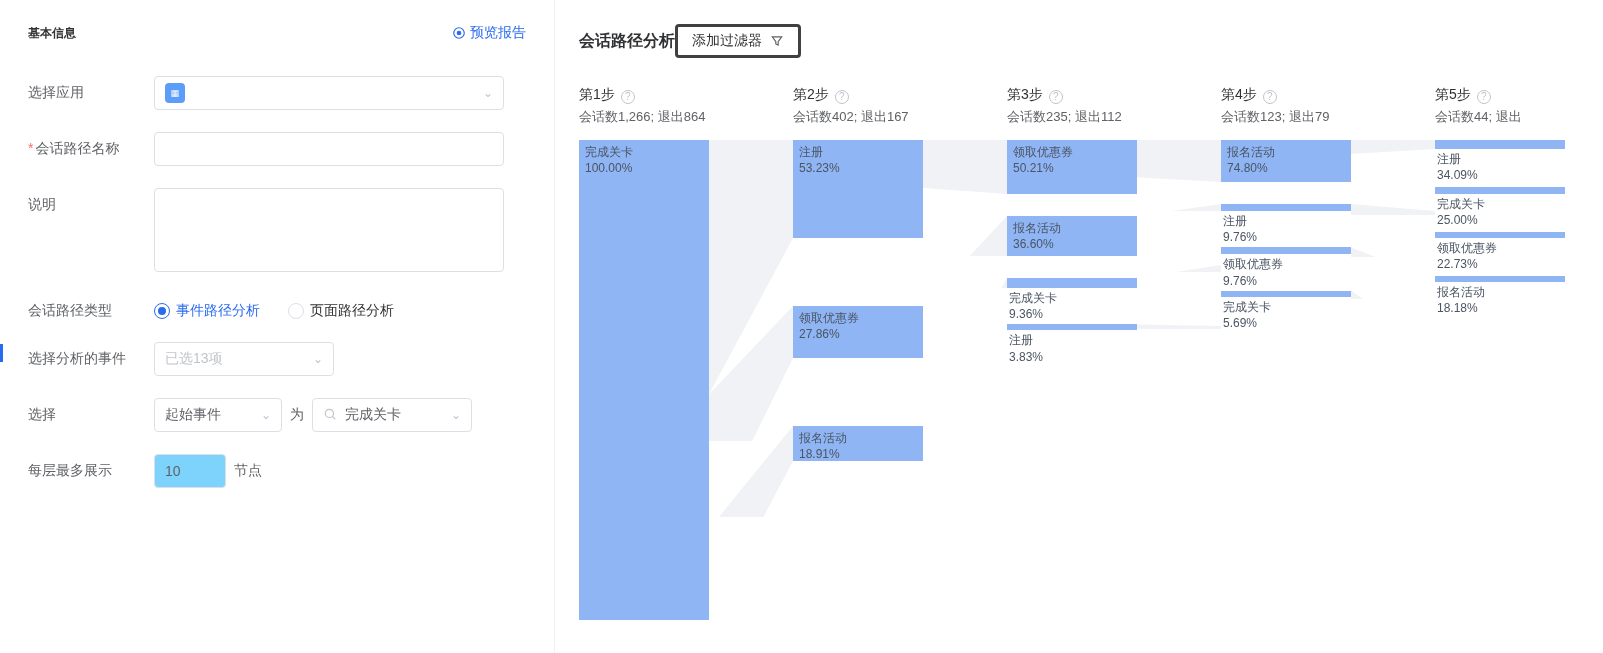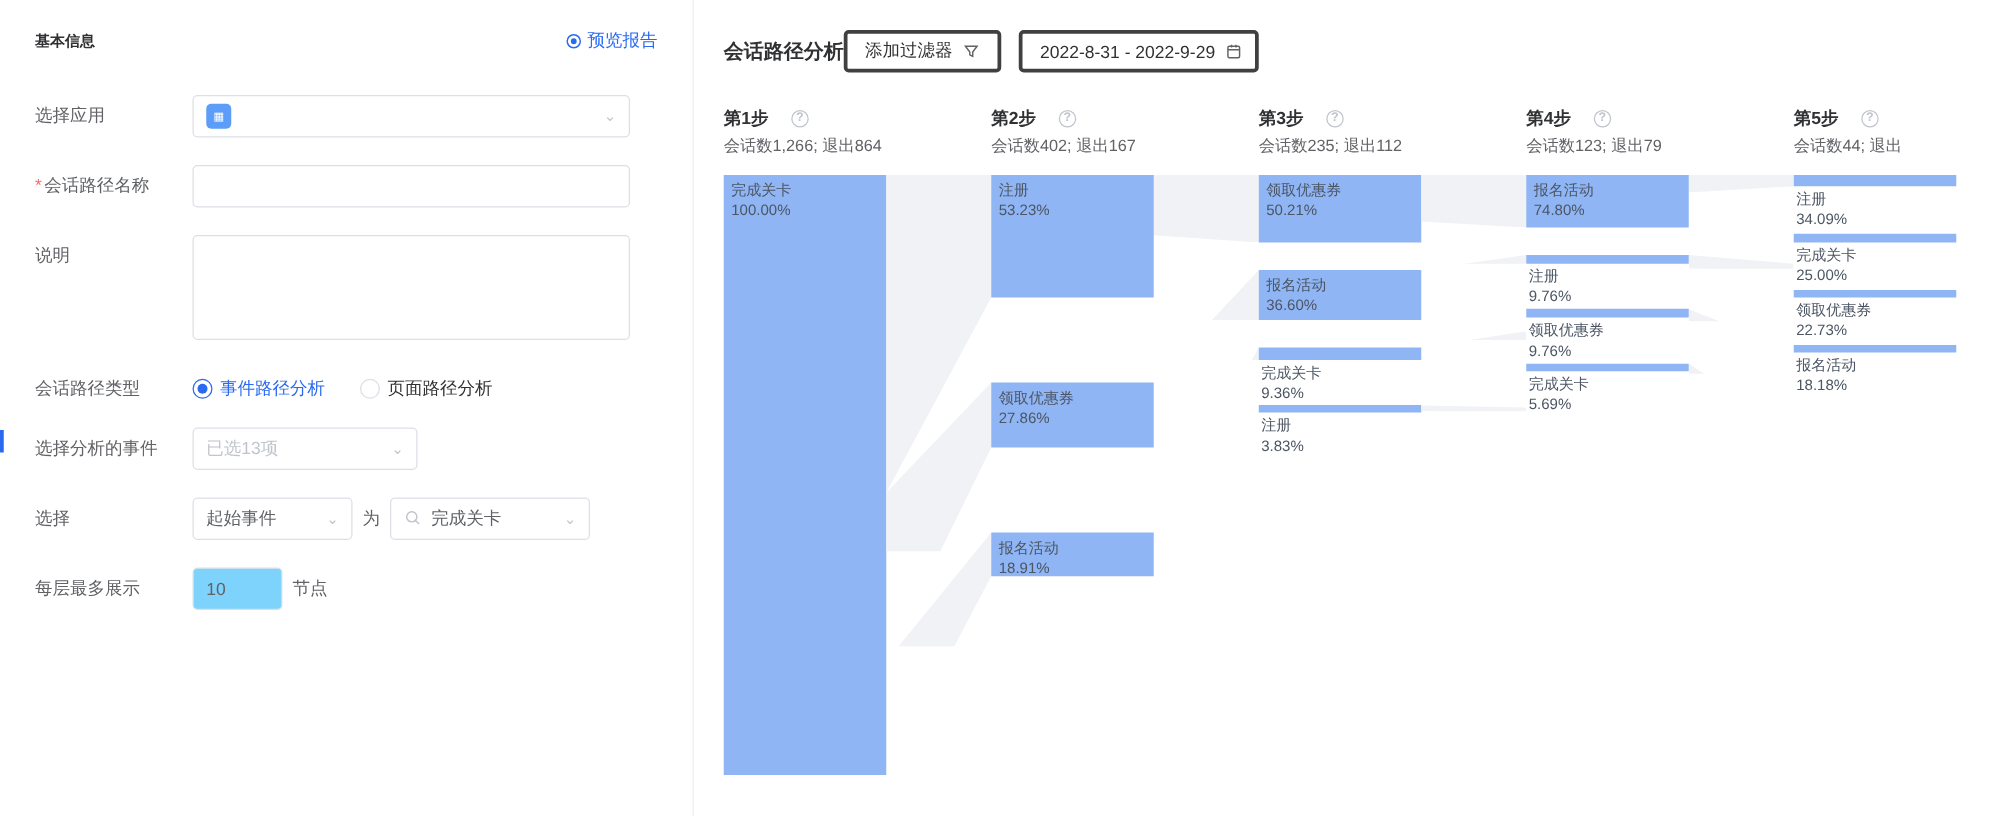--- a/index.html
+++ b/index.html
@@ -127,21 +127,21 @@
       padding: 0 14px; display: inline-flex; align-items: center; gap: 8px;
       color: #303133; font-size: 14px; cursor: pointer;
     }
     .btn svg { width: 14px; height: 14px; stroke: #606266; }
     .date-btn { padding-right: 10px; }
 
     
     .sankey-wrap { display: flex; gap: 0; height: 540px; }
     .step-col { width: 214px; flex-shrink: 0; position: relative; }
     .step-col:last-child { width: 120px; }
-    .step-hdr { display: flex; align-items: center; gap: 18px; color: #303133; font-size: 14px; font-weight: 700; }
+    .step-hdr { display: flex; align-items: flex-end; gap: 6px; color: #303133; font-size: 14px; font-weight: 400; }
     .step-hdr .q {
       width: 14px; height: 14px; border-radius: 50%; border: 1px solid #c0c4cc;
       display: inline-flex; align-items: center; justify-content: center;
       font-size: 10px; color: #c0c4cc; line-height: 1;
     }
     .step-sub { font-size: 13px; color: #606266; margin-top: 4px; margin-bottom: 14px; }
     .nodes { position: relative; }
     .node {
       position: relative;
       width: 130px;
@@ -268,29 +268,20 @@
 <div class="right-panel">
   <div class="rp-header">
     <div class="rp-title">会话路径分析</div>
     <div class="rp-actions">
       <button class="btn">
         <span>添加过滤器</span>
         <svg viewBox="0 0 24 24" fill="none" stroke="currentColor" stroke-width="2">
             <path d="M4 5h16l-6 8v6l-4-2v-4L4 5z"></path>
           </svg>
       </button>
-      <button class="btn date-btn">
-        <span>2022-8-31 - 2022-9-29</span>
-        <svg viewBox="0 0 24 24" fill="none" stroke="currentColor" stroke-width="2">
-            <rect x="4" y="5" width="16" height="16" rx="2"></rect>
-            <line x1="4" y1="10" x2="20" y2="10"></line>
-            <line x1="9" y1="3" x2="9" y2="7"></line>
-            <line x1="15" y1="3" x2="15" y2="7"></line>
-          </svg>
-      </button>
     </div>
   </div>
 
   <div class="sankey-wrap" id="sankey">
       <div class="step-col step1">
         <div class="step-hdr">
           <span>第1步</span>
           <span class="q">?</span>
         </div>
         <div class="step-sub">会话数1,266; 退出864</div>

